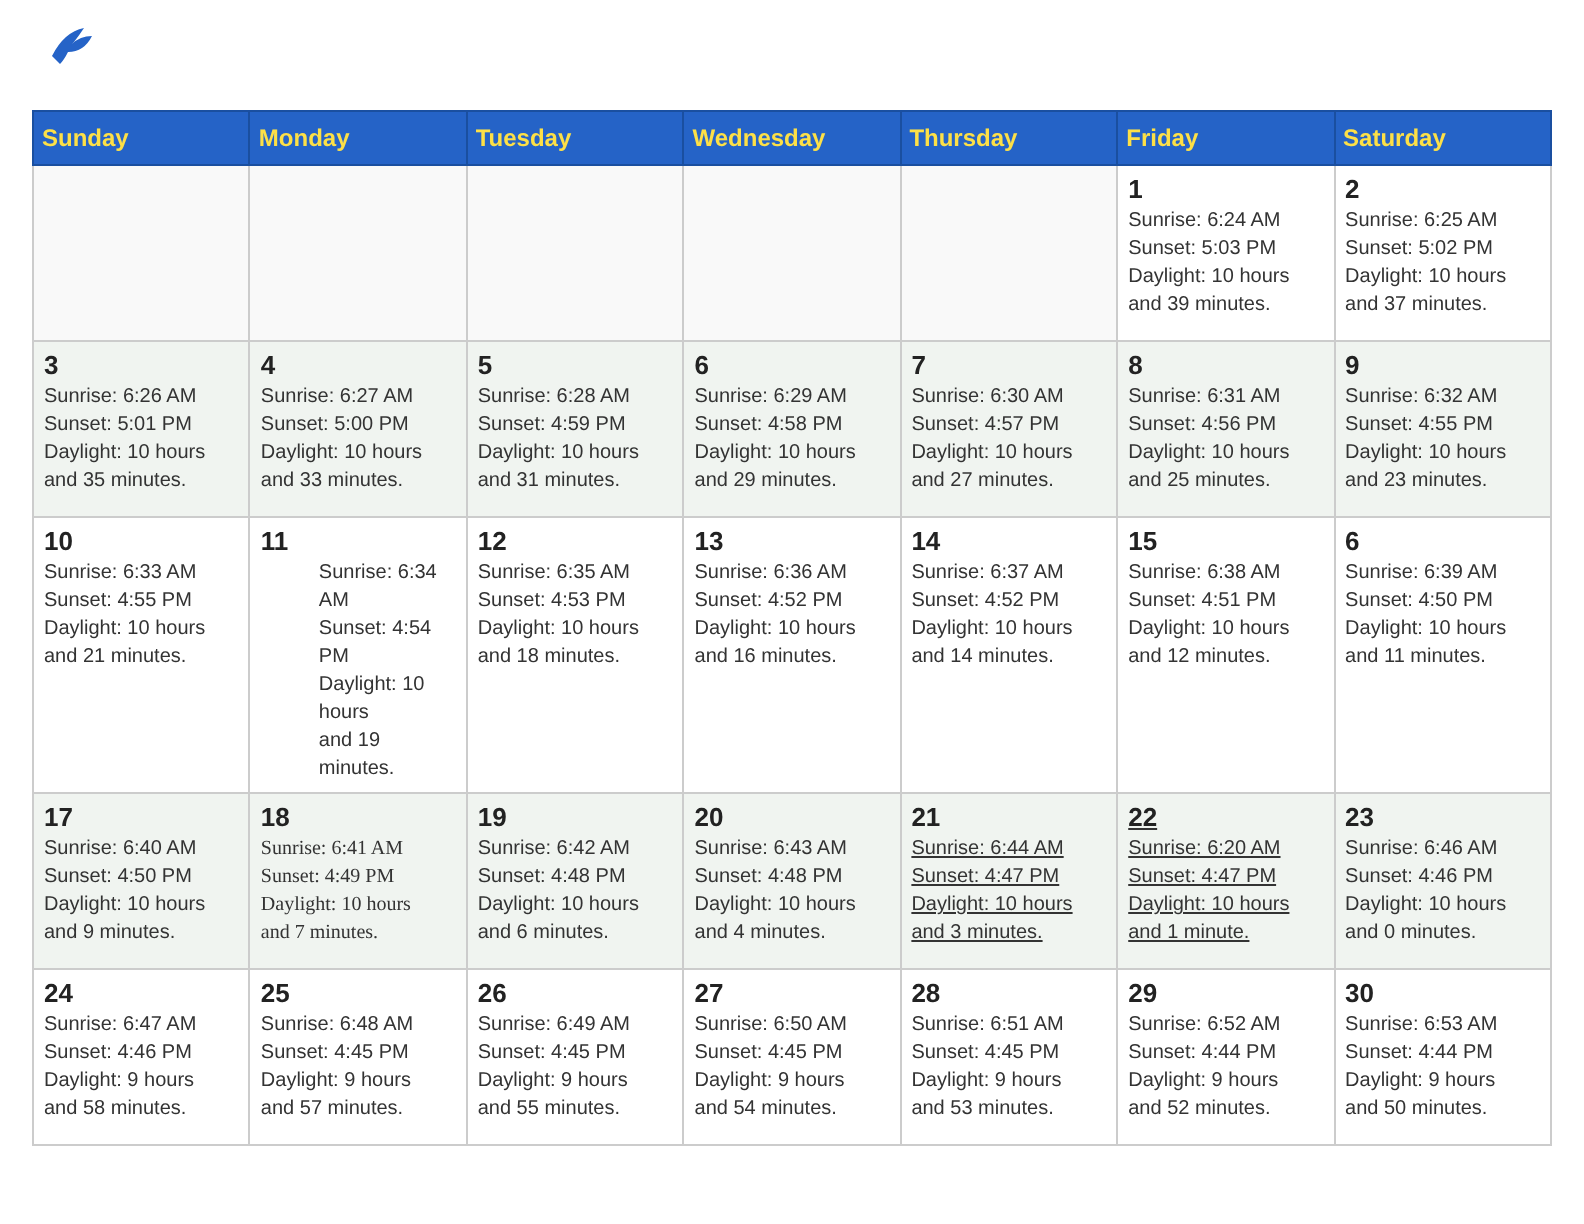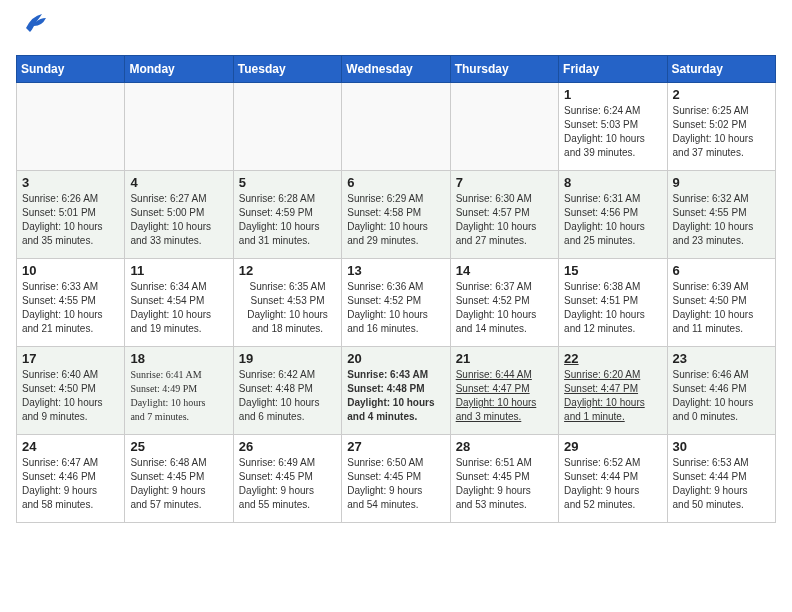--- a/index.html
+++ b/index.html
@@ -33,21 +33,21 @@
       font-size: 15px;
       color: #555;
     }
     table {
       width: 100%;
       border-collapse: collapse;
       table-layout: fixed;
     }
     th {
       background-color: #2563c7;
-      color: #ffffff;
+      color: #fde047;
       font-size: 12px;
       font-weight: bold;
       padding: 6px 4px;
       text-align: left;
       border: 1px solid #1a4fa0;
     }
     td {
       border: 1px solid #ccc;
       vertical-align: top;
       padding: 4px 5px;
@@ -184,28 +184,28 @@
       <tr>
         <td>
           <span class="day-num">10</span>
           <div class="day-info" style="white-space: pre-line;">Sunrise: 6:33 AM
 Sunset: 4:55 PM
 Daylight: 10 hours
 and 21 minutes.</div>
         </td>
         <td>
           <span class="day-num">11</span>
-          <div class="day-info" style="white-space: pre-line;">Sunrise: 6:34 AM
+          <div class="day-info" style="white-space: pre-line; margin-left: 29px;">Sunrise: 6:34 AM
 Sunset: 4:54 PM
 Daylight: 10 hours
 and 19 minutes.</div>
         </td>
         <td>
           <span class="day-num">12</span>
-          <div class="day-info" style="white-space: pre-line; text-align: center;">Sunrise: 6:35 AM
+          <div class="day-info" style="white-space: pre-line;">Sunrise: 6:35 AM
 Sunset: 4:53 PM
 Daylight: 10 hours
 and 18 minutes.</div>
         </td>
         <td>
           <span class="day-num">13</span>
           <div class="day-info" style="white-space: pre-line;">Sunrise: 6:36 AM
 Sunset: 4:52 PM
 Daylight: 10 hours
 and 16 minutes.</div>
@@ -249,21 +249,21 @@
         </td>
         <td style="background: rgb(240, 244, 240);">
           <span class="day-num">19</span>
           <div class="day-info" style="white-space: pre-line;">Sunrise: 6:42 AM
 Sunset: 4:48 PM
 Daylight: 10 hours
 and 6 minutes.</div>
         </td>
         <td style="background: rgb(240, 244, 240);">
           <span class="day-num">20</span>
-          <div class="day-info" style="white-space: pre-line; font-weight: bold;">Sunrise: 6:43 AM
+          <div class="day-info" style="white-space: pre-line;">Sunrise: 6:43 AM
 Sunset: 4:48 PM
 Daylight: 10 hours
 and 4 minutes.</div>
         </td>
         <td style="background: rgb(240, 244, 240);">
           <span class="day-num">21</span>
           <div class="day-info" style="white-space: pre-line; text-decoration: underline;">Sunrise: 6:44 AM
 Sunset: 4:47 PM
 Daylight: 10 hours
 and 3 minutes.</div>

